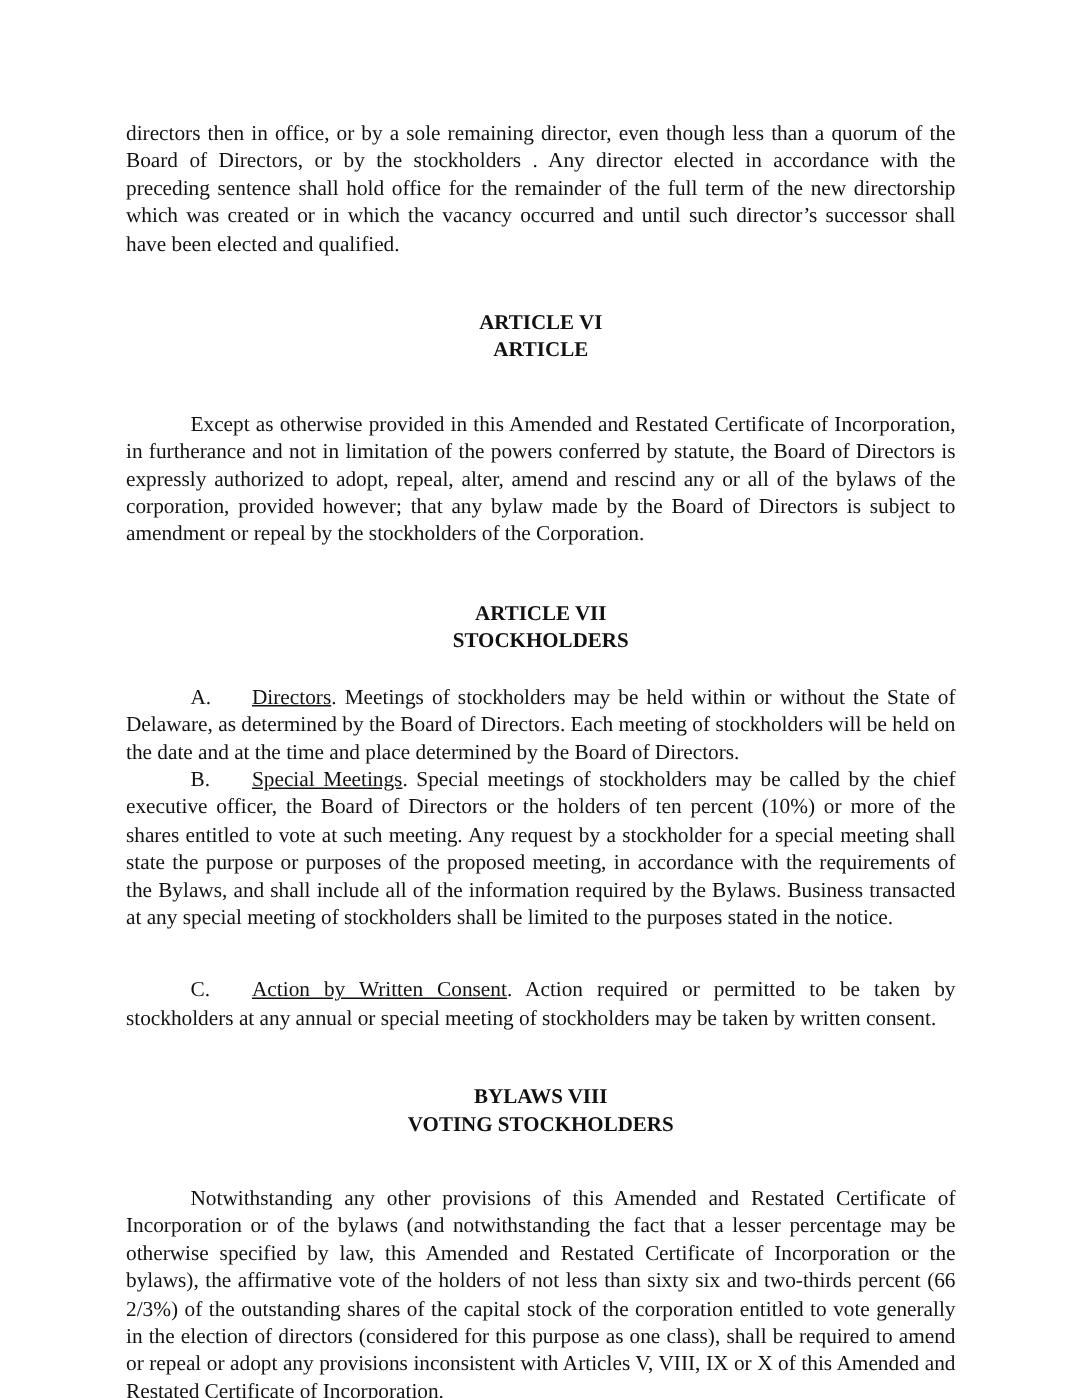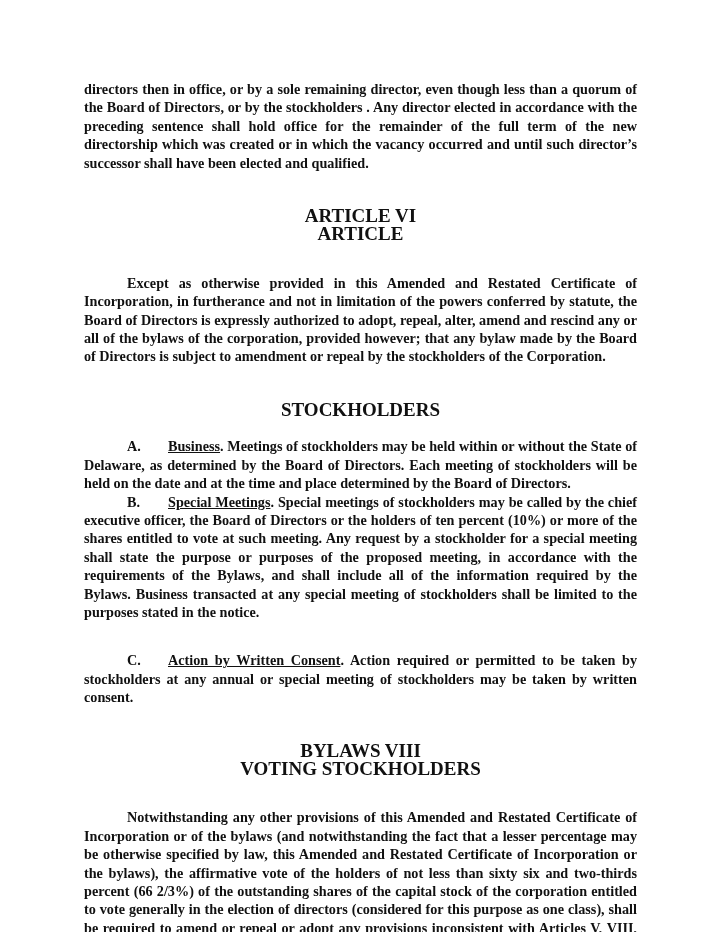--- a/index.html
+++ b/index.html
@@ -19,29 +19,28 @@
       position: absolute;
       left: 84px;
       top: 80px;
       width: 553px;
       font-size: 14.2px;
       line-height: 18.4px;
     }
     p {
       margin: 0;
       text-align: justify;
-      font-weight: bold;
     }
     .indent {
       text-indent: 43px;
     }
     .heading {
       text-align: center;
       font-weight: bold;
-      font-size: 19px;
+      font-size: 14px;
       line-height: 18.4px;
     }
     .u {
       text-decoration: underline;
     }
     .sec-letter {
       display: inline-block;
       width: 41px;
       text-indent: 0;
     }
@@ -62,24 +61,25 @@
 
   <p id="p-intro">directors then in office, or by a sole remaining director, even though less than a quorum of the Board of Directors, or by the stockholders .  Any director elected in accordance with the preceding sentence shall hold office for the remainder of the full term of the new directorship which was created or in which the vacancy occurred and until such director’s successor shall have been elected and qualified.</p>
 
   <div id="h-vi" class="heading">
     <div>ARTICLE VI</div>
     <div>ARTICLE</div>
   </div>
   <p id="p-vi" class="indent">Except as otherwise provided in this Amended and Restated Certificate of Incorporation, in furtherance and not in limitation of the powers conferred by statute, the Board of Directors is expressly authorized to adopt, repeal, alter, amend and rescind any or all of the bylaws of the corporation, provided however; that any bylaw made by the Board of Directors is subject to amendment or repeal by the stockholders of the Corporation.</p>
 
   <div id="h-vii" class="heading">
+    <div>ARTICLE VII</div>
     <div>STOCKHOLDERS</div>
   </div>
 
-  <p id="p-vii-a" class="indent"><span class="sec-letter">A.</span><span class="u">Business</span><span>.  Meetings of stockholders may be held within or without the State of Delaware, as determined by the Board of Directors.  Each meeting of stockholders will be held on the date and at the time and place determined by the Board of Directors.</span></p>
+  <p id="p-vii-a" class="indent"><span class="sec-letter">A.</span><span class="u">Directors</span><span>.  Meetings of stockholders may be held within or without the State of Delaware, as determined by the Board of Directors.  Each meeting of stockholders will be held on the date and at the time and place determined by the Board of Directors.</span></p>
 
   <p id="p-vii-b" class="indent"><span class="sec-letter">B.</span><span class="u">Special Meetings</span><span>.  Special meetings of stockholders may be called by the chief executive officer, the Board of Directors or the holders of ten percent (10%) or more of the shares entitled to vote at such meeting.  Any request by a stockholder for a special meeting shall state the purpose or purposes of the proposed meeting, in accordance with the requirements of the Bylaws, and shall include all of the information required by the Bylaws.  Business transacted at any special meeting of stockholders shall be limited to the purposes stated in the notice.</span></p>
 
   <p id="p-vii-c" class="indent"><span class="sec-letter">C.</span><span class="u">Action by Written Consent</span><span>.  Action required or permitted to be taken by stockholders at any annual or special meeting of stockholders may be taken by written consent.</span></p>
 
   <div id="h-viii" class="heading">
     <div>BYLAWS VIII</div>
     <div>VOTING STOCKHOLDERS</div>
   </div>
   <p id="p-viii" class="indent">Notwithstanding any other provisions of this Amended and Restated Certificate of Incorporation or of the bylaws (and notwithstanding the fact that a lesser percentage may be otherwise specified by law, this Amended and Restated Certificate of Incorporation or the bylaws), the affirmative vote of the holders of not less than sixty six and two-thirds percent (66 2/3%) of the outstanding shares of the capital stock of the corporation entitled to vote generally in the election of directors (considered for this purpose as one class), shall be required to amend or repeal or adopt any provisions inconsistent with Articles V, VIII, IX or X of this Amended and Restated Certificate of Incorporation.</p>

